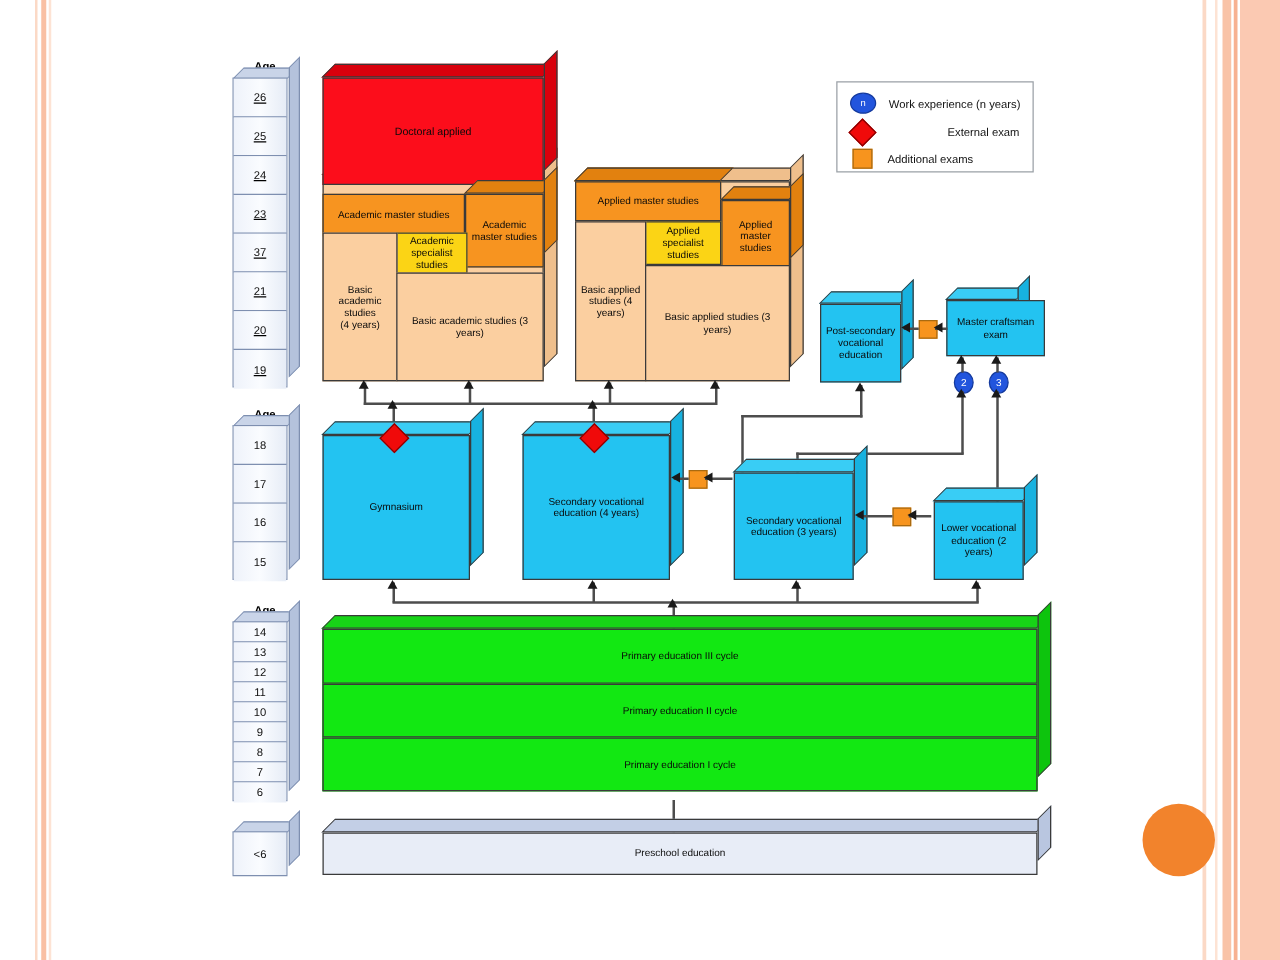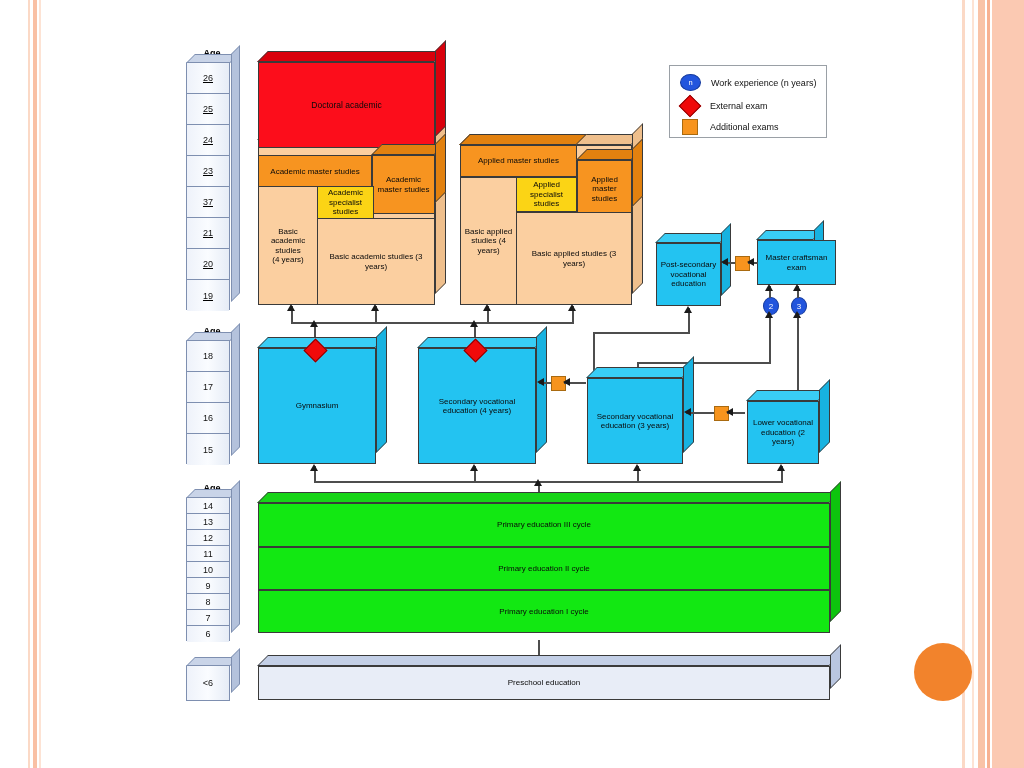--- a/index.html
+++ b/index.html
@@ -162,21 +162,21 @@
 
   <div class="box3d c-peach" style="left:258px;top:140px;width:177px;height:165px;">
     <div class="topf" style="left:-1px;top:-11px;width:177px;height:11px;transform:skewX(-45deg);transform-origin:bottom left;"></div>
     <div class="sidef" style="left:177px;top:-11px;width:11px;height:165px;transform:skewY(-45deg);transform-origin:top left;"></div>
     <div class="face"></div>
   </div>
 
   <div class="box3d c-red" style="left:258px;top:62px;width:177px;height:86px;">
     <div class="topf" style="left:-1px;top:-11px;width:177px;height:11px;transform:skewX(-45deg);transform-origin:bottom left;"></div>
     <div class="sidef" style="left:177px;top:-11px;width:11px;height:86px;transform:skewY(-45deg);transform-origin:top left;"></div>
-    <div class="face lbl">Doctoral academic</div>
+    <div class="face lbl">Doctoral applied</div>
   </div>
 
   <div class="box3d c-orange" style="left:258px;top:155px;width:114px;height:34px;">
     <div class="face lbl8" style="padding:0 3px;">Academic master studies</div>
   </div>
 
   <div class="box3d c-orange" style="left:372px;top:155px;width:63px;height:59px;">
     <div class="topf" style="left:-1px;top:-11px;width:63px;height:11px;transform:skewX(-45deg);transform-origin:bottom left;"></div>
     <div class="sidef" style="left:63px;top:-11px;width:11px;height:59px;transform:skewY(-45deg);transform-origin:top left;"></div>
     <div class="face lbl8" style="padding:0 2px;">Academic master studies</div>
@@ -386,21 +386,21 @@
     <div class="topf" style="left:-1px;top:-11px;width:572px;height:11px;transform:skewX(-45deg);transform-origin:bottom left;"></div>
     <div class="sidef" style="left:572px;top:-11px;width:11px;height:34px;transform:skewY(-45deg);transform-origin:top left;"></div>
     <div class="face lbl8">Preschool education</div>
   </div>
 
   <div class="legend" style="left:669px;top:65px;width:158px;height:73px;">
     <div class="leg-row" style="left:10px;top:8px;">
       <div class="leg-circ">n</div>
       <div class="leg-label">Work experience (n years)</div>
     </div>
-    <div class="leg-row" style="left:10px;top:32px;">
+    <div class="leg-row" style="left:10px;top:32px;gap:48px;">
       <div class="leg-diamond"></div>
       <div class="leg-label" style="margin-left:12px;">External exam</div>
     </div>
     <div class="leg-row" style="left:10px;top:53px;">
       <div class="leg-sq"></div>
       <div class="leg-label" style="margin-left:12px;">Additional exams</div>
     </div>
   </div>
 
 </div>

